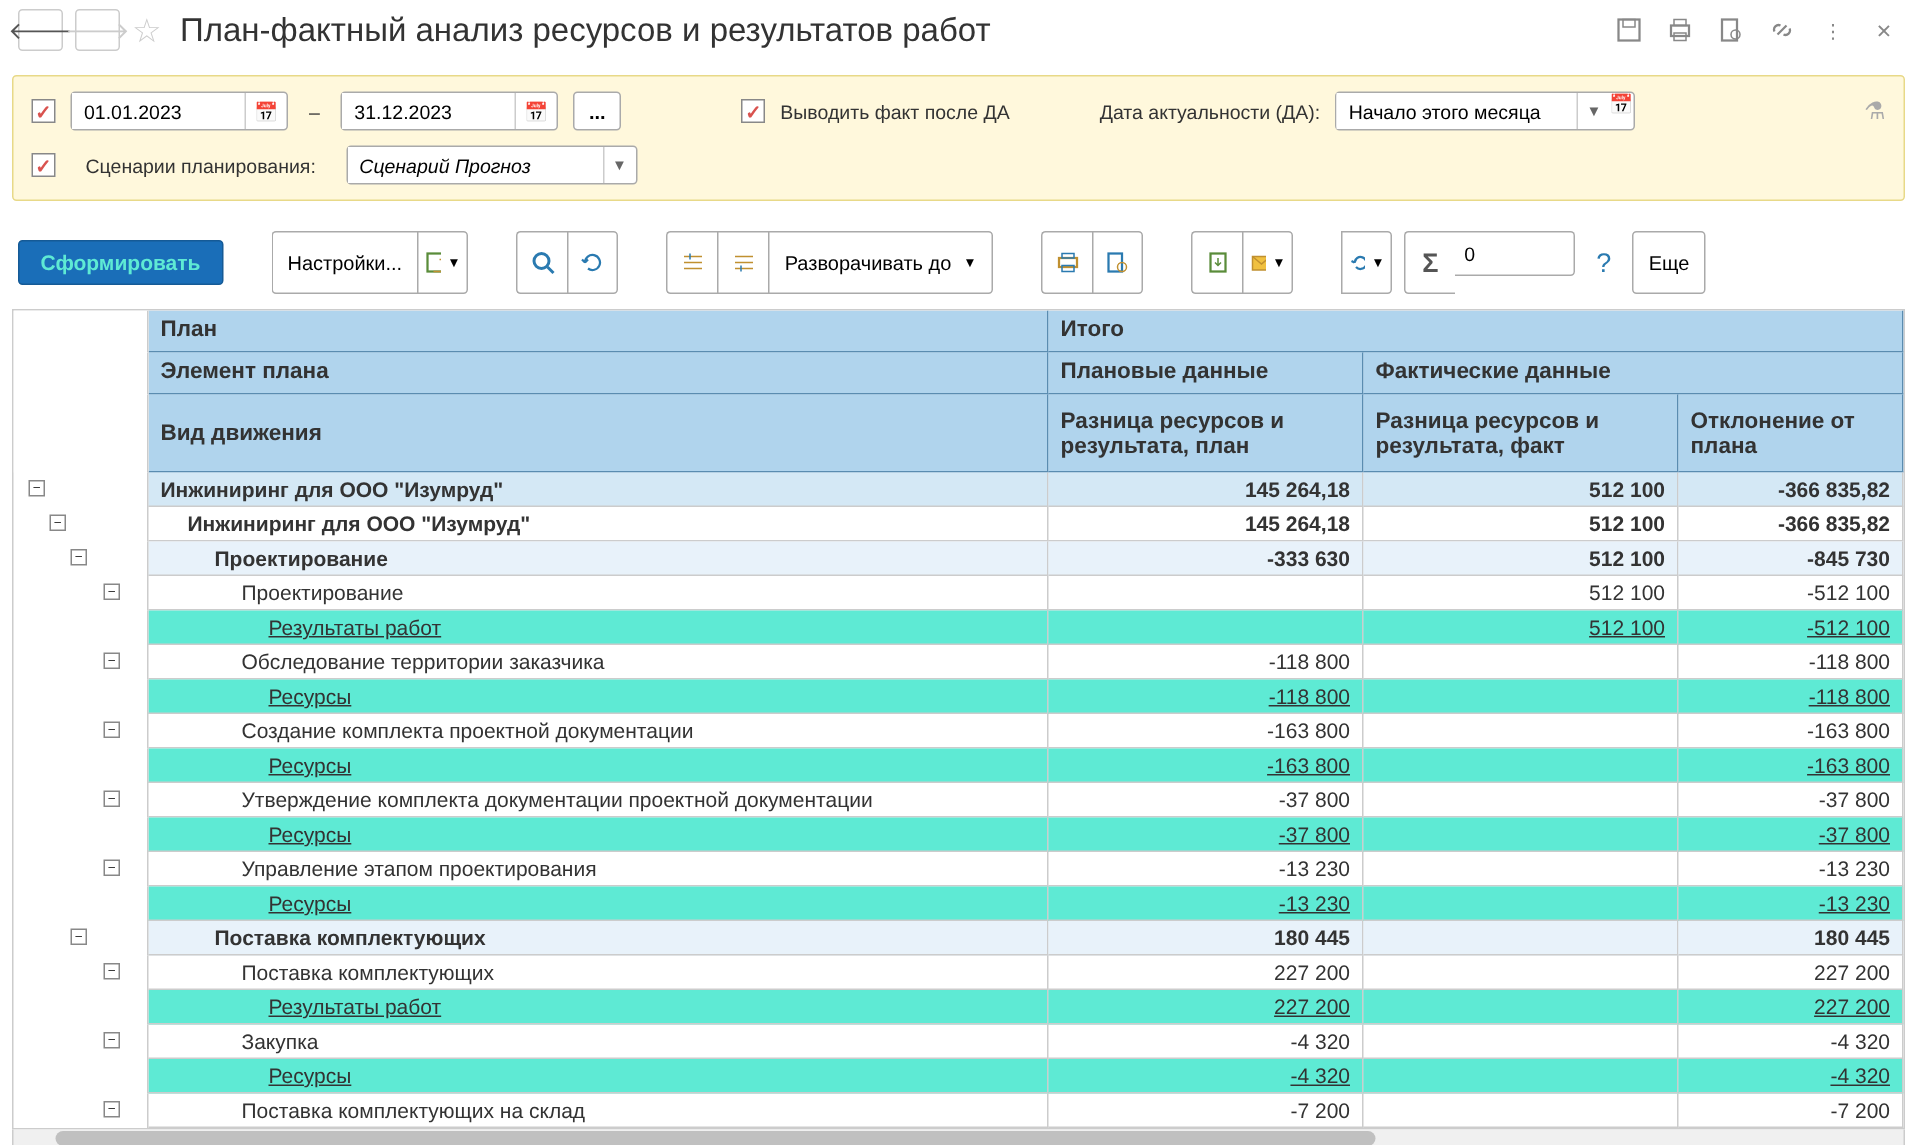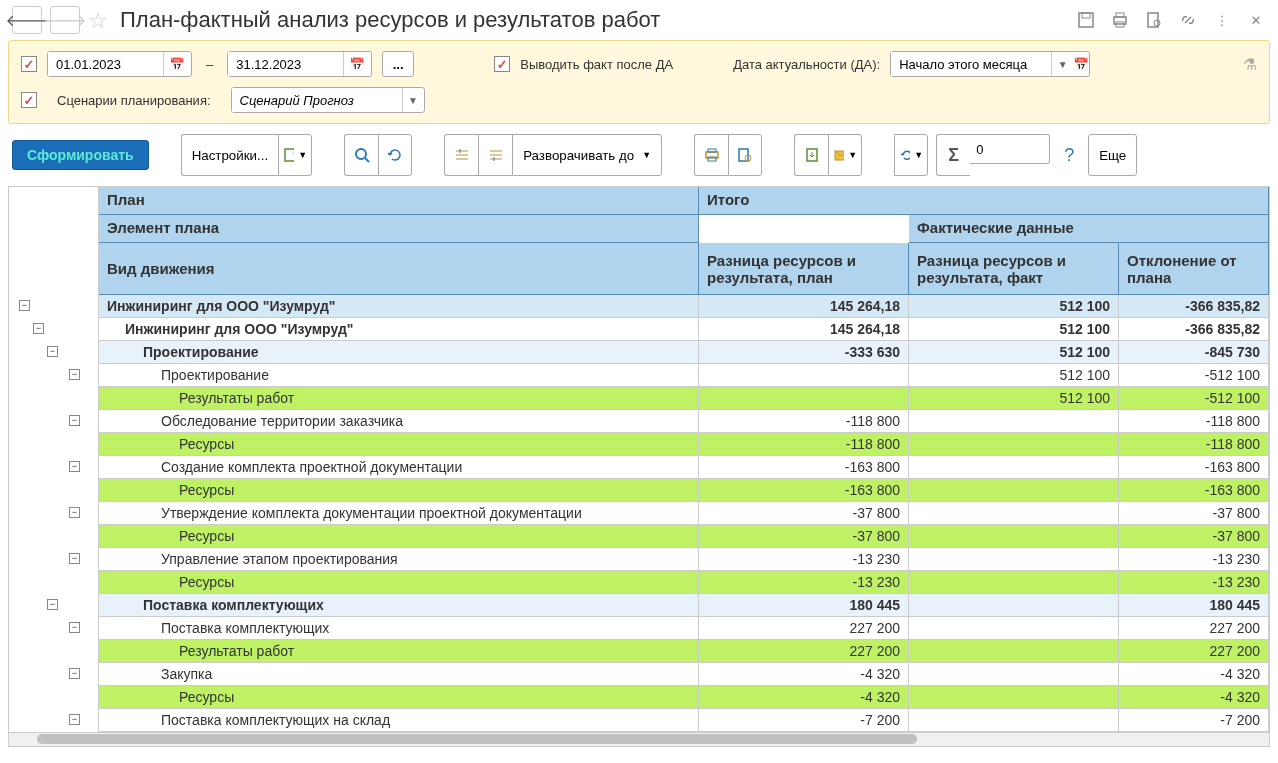--- a/index.html
+++ b/index.html
@@ -8,32 +8,32 @@
 
 .header { display: flex; align-items: center; padding: 6px 12px; gap: 8px; }
 .nav-btn { width: 30px; height: 28px; border: 1px solid #ccc; background: #fff; border-radius: 3px; display: flex; align-items: center; justify-content: center; cursor: pointer; font-size: 16px; color: #555; }
 .nav-btn.disabled { color: #ccc; }
 .star-icon { width: 24px; height: 24px; color: #ccc; font-size: 22px; cursor: pointer; }
 .title { font-size: 22px; color: #333; flex: 1; }
 .header-icons { display: flex; gap: 14px; align-items: center; }
 .header-icon { width: 20px; height: 20px; color: #888; cursor: pointer; display: flex; align-items: center; justify-content: center; }
 
 
-.filter-panel { background: #fff8dc; border: 1px solid #e8d988; padding: 10px 12px; margin: 0 8px; border-radius: 3px; }
+.filter-panel { background: #fff8dc; border: 1px solid #e8d988; padding: 10px 12px; margin: 10px 8px; border-radius: 3px; }
 .filter-row { display: flex; align-items: center; gap: 10px; margin-bottom: 10px; }
 .filter-row:last-child { margin-bottom: 0; gap: 20px; }
 .checkbox { width: 16px; height: 16px; border: 1px solid #888; background: #fff; display: inline-flex; align-items: center; justify-content: center; cursor: pointer; }
 .checkbox.checked::after { content: "✓"; color: #d9534f; font-weight: bold; font-size: 13px; }
 .date-input { display: flex; align-items: center; border: 1px solid #aaa; background: #fff; height: 26px; border-radius: 3px; }
 .date-input input { border: none; padding: 0 8px; width: 115px; height: 24px; font-size: 13px; outline: none; }
 .date-input .cal-btn { width: 28px; height: 24px; border-left: 1px solid #ccc; display: flex; align-items: center; justify-content: center; cursor: pointer; color: #666; }
 .dash { margin: 0 4px; color: #333; }
 .ellipsis-btn { width: 32px; height: 26px; border: 1px solid #aaa; background: #fff; border-radius: 3px; cursor: pointer; display: flex; align-items: center; justify-content: center; font-weight: bold; }
 .label { color: #333; }
-.select-input { display: flex; align-items: center; border: 1px solid #aaa; background: #fff; height: 26px; border-radius: 3px; }
+.select-input { display: flex; align-items: flex-start; border: 1px solid #aaa; background: #fff; height: 26px; border-radius: 3px; }
 .select-input input { border: none; padding: 0 8px; width: 160px; height: 24px; font-size: 13px; outline: none; }
 .select-input .dd-btn { width: 22px; height: 24px; border-left: 1px solid #ccc; display: flex; align-items: center; justify-content: center; cursor: pointer; color: #666; font-size: 10px; }
 .funnel-icon { margin-left: auto; color: #aaa; cursor: pointer; font-size: 16px; }
 .spacer { flex: 1; }
 
 
 .toolbar { display: flex; align-items: center; padding: 10px 12px; gap: 8px; }
 .btn-primary { background: #1a6eb8; color: #5eead4; border: 1px solid #155a96; padding: 6px 14px; border-radius: 3px; font-size: 14px; font-weight: bold; cursor: pointer; height: 30px; }
 .btn { background: #fff; border: 1px solid #aaa; padding: 4px 10px; border-radius: 3px; cursor: pointer; height: 42px; display: flex; align-items: center; gap: 4px; }
 .btn-group { display: flex; }
@@ -48,21 +48,21 @@
 
 .report-wrap { margin: 0 8px; border: 1px solid #ccc; overflow: auto; }
 .report { display: grid; grid-template-columns: 90px 600px 210px 210px 150px; }
 .hdr { background: #b0d4ed; font-weight: bold; border: 1px solid #5a8cb0; border-left: none; border-top: none; padding: 4px 8px; font-size: 15px; }
 .hdr-tall { height: 52px; display: flex; align-items: center; }
 .cell { border-bottom: 1px solid #ccc; border-right: 1px solid #ccc; padding: 3px 8px; height: 23px; font-size: 14px; white-space: nowrap; overflow: hidden; }
 .cell.num { text-align: right; }
 .cell.bold { font-weight: bold; }
 .cell.blue { background: #e8f2fa; }
 .cell.blue2 { background: #d4e8f5; }
-.cell.stripe { background: #bef264; }
+.cell.stripe { background: #5eead4; text-decoration: underline; }
 .tree-cell { border-bottom: none; border-right: 1px solid #ccc; height: 23px; position: relative; }
 .expander { position: absolute; width: 11px; height: 11px; border: 1px solid #888; background: #fff; font-size: 9px; line-height: 9px; text-align: center; cursor: pointer; top: 5px; }
 
 .scrollbar-h { height: 14px; background: #f0f0f0; margin: 0 8px; border: 1px solid #ccc; border-top: none; position: relative; }
 .scrollbar-thumb { position: absolute; left: 28px; width: 880px; height: 10px; top: 1px; background: #c0c0c0; border-radius: 5px; }
 
 svg { display: block; }
 </style>
 </head>
 <body>
@@ -243,20 +243,21 @@
 
 <div class="report-wrap">
   <div class="report" id="report-grid">
 
     <div class="tree-cell" style="height:28px;background:#fff"></div>
     <div class="hdr" style="grid-column:2">План</div>
     <div class="hdr" style="grid-column:3/6">Итого</div>
 
     <div class="tree-cell" style="height:28px;background:#fff"></div>
     <div class="hdr">Элемент плана</div>
+    <div class="hdr">Плановые данные</div>
     <div class="hdr" style="grid-column:4/6">Фактические данные</div>
 
     <div class="tree-cell" style="height:52px;background:#fff"></div>
     <div class="hdr hdr-tall">Вид движения</div>
     <div class="hdr hdr-tall">Разница ресурсов и результата, план</div>
     <div class="hdr hdr-tall">Разница ресурсов и результата, факт</div>
     <div class="hdr hdr-tall">Отклонение от плана</div>
   <div class="tree-cell">
         <div class="expander" style="left: 10px;">−</div>
       </div>

